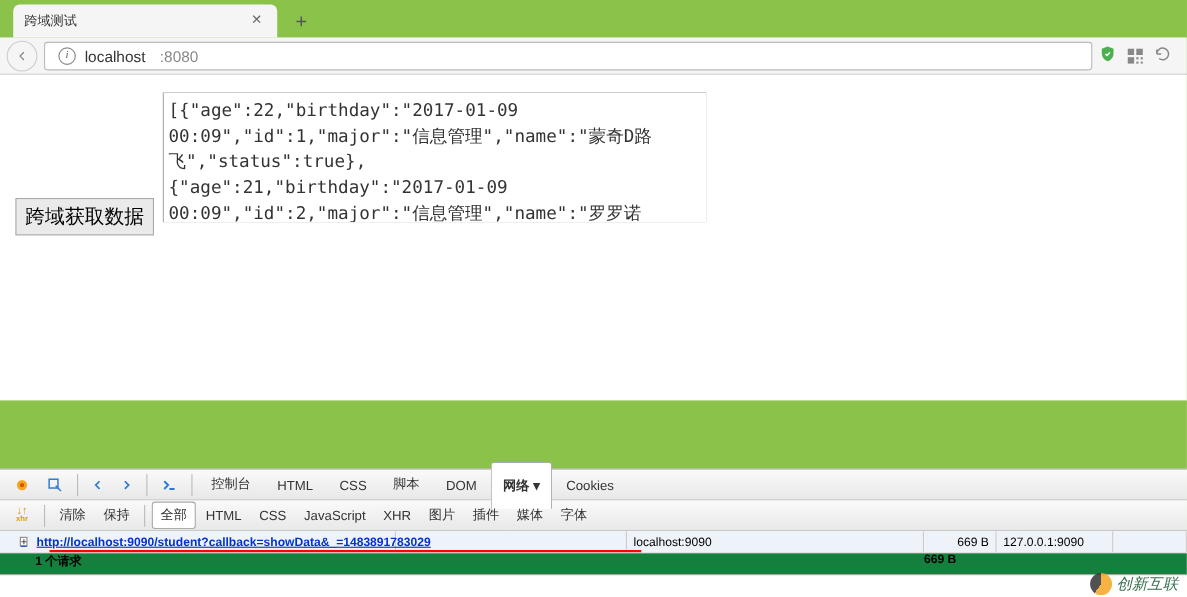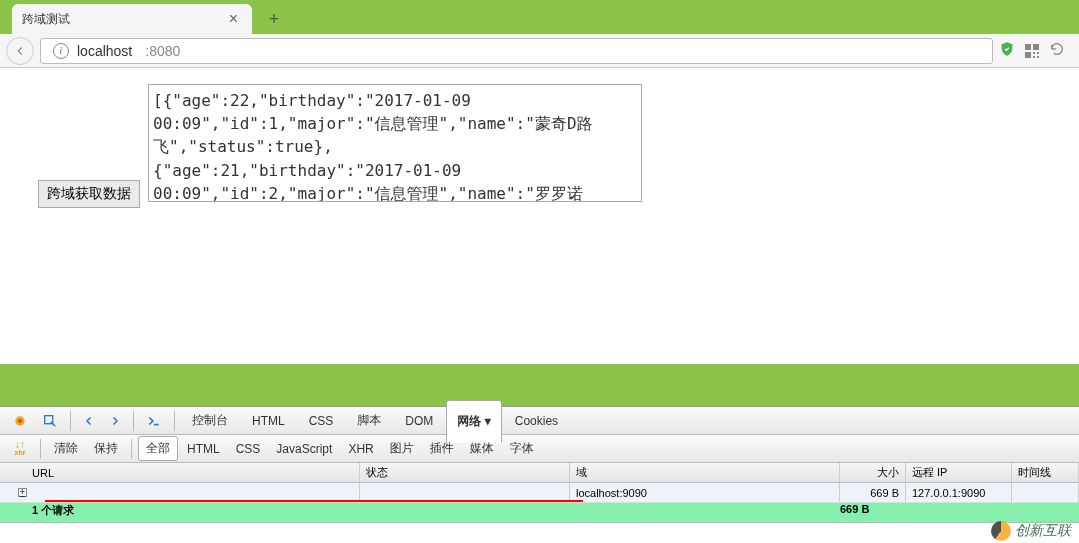--- a/index.html
+++ b/index.html
@@ -117,25 +117,24 @@
       height: 296px;
       padding: 16px 14px;
       display: flex;
       align-items: flex-start;
       gap: 8px;
     }
     .fetch-btn {
       background: #eaeaea;
       border: 1px solid #aaa;
       padding: 4px 8px;
-      font-size: 14px;
+      font-size: 18px;
       cursor: pointer;
       margin-top: 96px;
       font-family: inherit;
-      margin-left: 24px;
     }
     .textarea {
       width: 494px;
       height: 118px;
       border: 1px solid #aaa;
       font-family: "SimSun", monospace;
       font-size: 16px;
       padding: 4px;
       resize: none;
       line-height: 1.45;
@@ -276,21 +275,21 @@
       height: 2px;
       background: red;
       left: 45px;
       width: 538px;
       bottom: 41px;
       z-index: 5;
     }
     .net-summary {
       display: flex;
       height: 20px;
-      background: #86efac;
+      background: #15803d;
       font-size: 11px;
       font-weight: bold;
       border-bottom: 1px solid #bbb;
     }
     .watermark {
       position: absolute;
       right: 8px;
       bottom: 2px;
       display: flex;
       align-items: center;
@@ -418,31 +417,24 @@
     <span class="dt-subtab">CSS</span>
     <span class="dt-subtab">JavaScript</span>
     <span class="dt-subtab">XHR</span>
     <span class="dt-subtab">图片</span>
     <span class="dt-subtab">插件</span>
     <span class="dt-subtab">媒体</span>
     <span class="dt-subtab">字体</span>
   </div>
 
   <div class="net-table-wrap">
-    <div class="net-head">
-      <div class="col-url" style="padding-left:32px">URL</div>
-      <div class="col-status">状态</div>
-      <div class="col-domain">域</div>
-      <div class="col-size">大小</div>
-      <div class="col-ip">远程 IP</div>
-      <div class="col-timeline">时间线</div>
-    </div>
     <div class="net-row">
       <div class="col-url" style="overflow:visible">
         <span class="expand">+</span>
+          <span>http://localhost:9090/student?callback=showData&amp;_=1483891783029</span>
       </div>
       <div class="col-status"></div>
       <div class="col-domain">localhost:9090</div>
       <div class="col-size">669 B</div>
       <div class="col-ip">127.0.0.1:9090</div>
       <div class="col-timeline"></div>
     </div>
     <div class="net-summary">
       <div class="col-url" style="padding-left:32px">1 个请求</div>
       <div class="col-status"></div>

